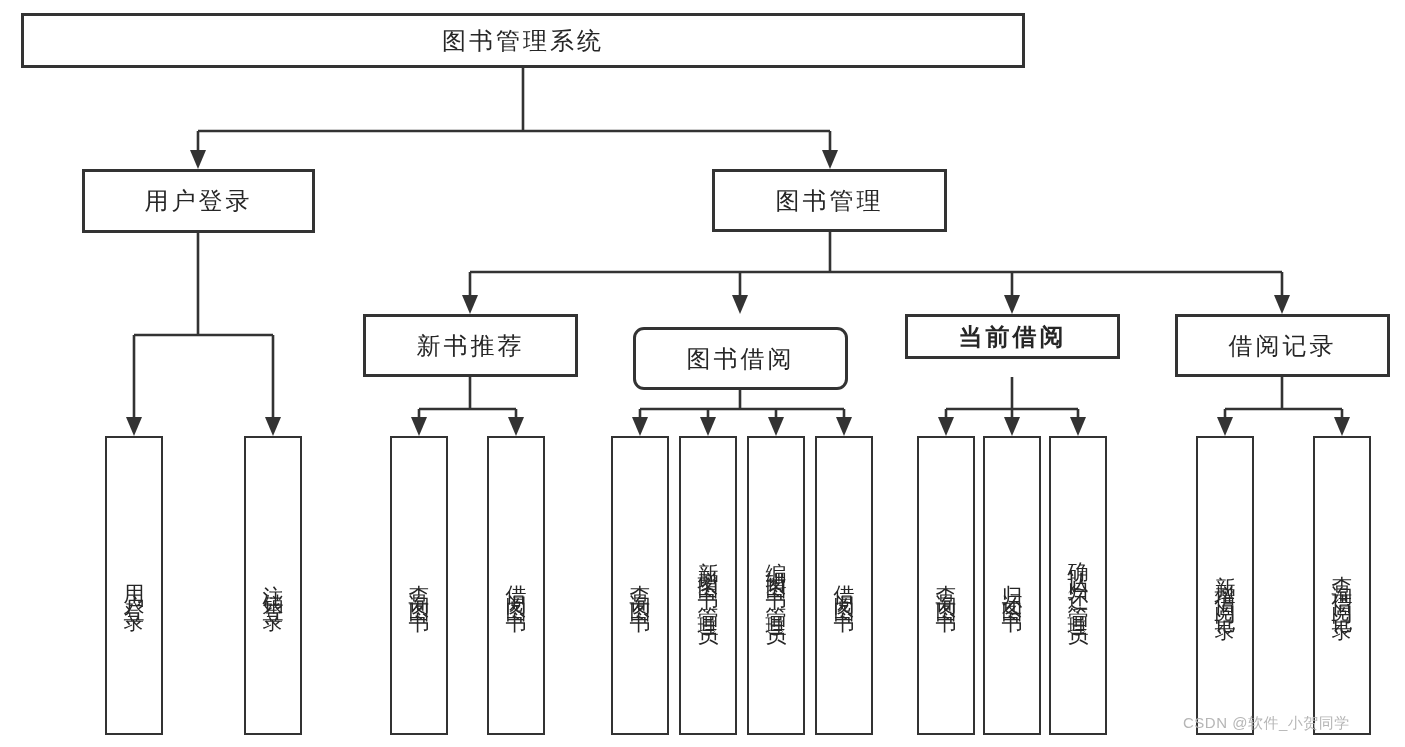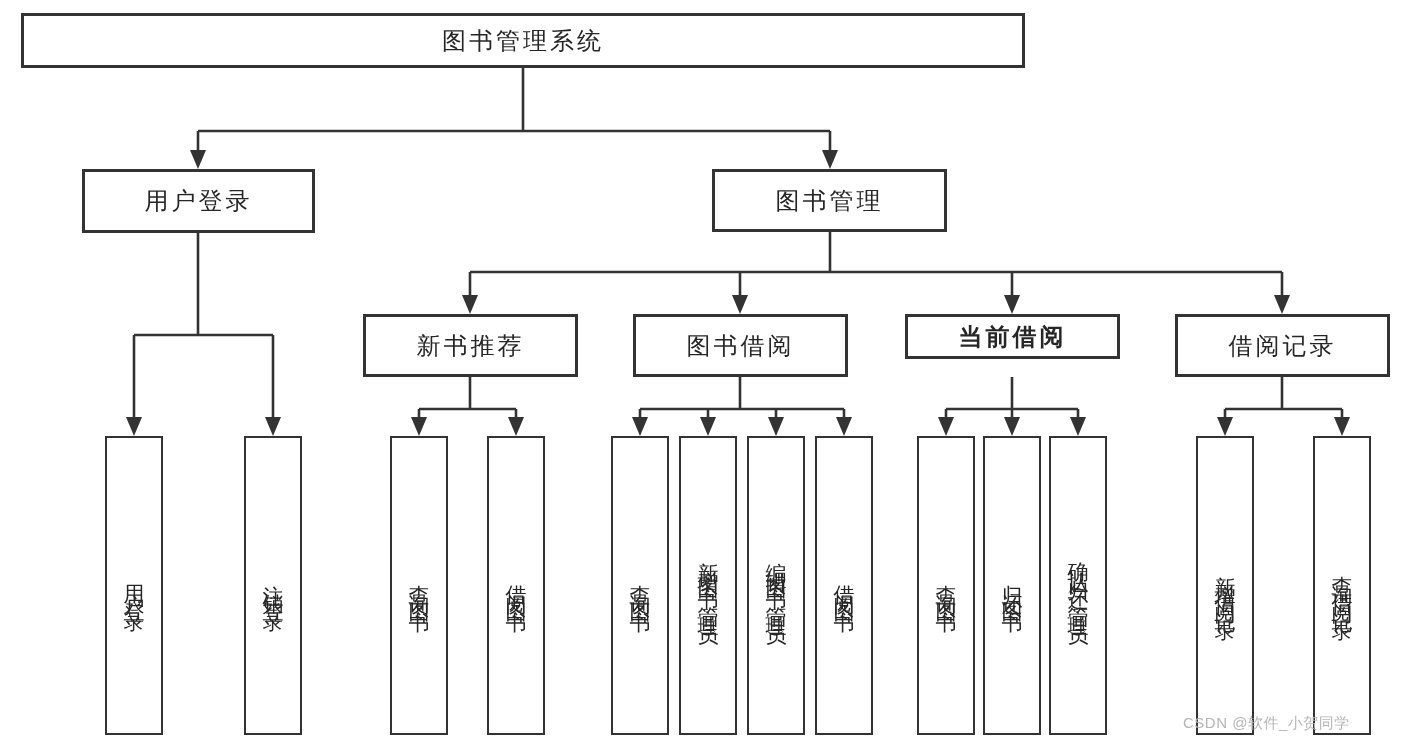--- a/index.html
+++ b/index.html
@@ -105,21 +105,21 @@
       <polygon points="1334,417 1350,417 1342,436"></polygon>
     </g>
   </svg>
 
   <div class="box" style="left:21px;top:13px;width:1004px;height:55px;">图书管理系统</div>
 
   <div class="box" style="left:82px;top:169px;width:233px;height:64px;">用户登录</div>
   <div class="box" style="left:712px;top:169px;width:235px;height:63px;">图书管理</div>
 
   <div class="box" style="left:363px;top:314px;width:215px;height:63px;">新书推荐</div>
-  <div class="box" style="left:633px;top:314px;width:215px;height:63px;">图书借阅</div>
+  <div class="box" style="left:633px;top:327px;width:215px;height:63px;border-radius:11px;">图书借阅</div>
   <div class="box" style="left:905px;top:314px;width:215px;height:45px;font-weight:bold;">当前借阅</div>
   <div class="box" style="left:1175px;top:314px;width:215px;height:63px;">借阅记录</div>
 
   <div class="box leaf" style="left:105px;top:436px;width:58px;height:299px;">用户登录</div>
   <div class="box leaf" style="left:244px;top:436px;width:58px;height:299px;">注销登录</div>
 
   <div class="box leaf" style="left:390px;top:436px;width:58px;height:299px;">查询图书</div>
   <div class="box leaf" style="left:487px;top:436px;width:58px;height:299px;">借阅图书</div>
 
   <div class="box leaf" style="left:611px;top:436px;width:58px;height:299px;">查询图书</div>

